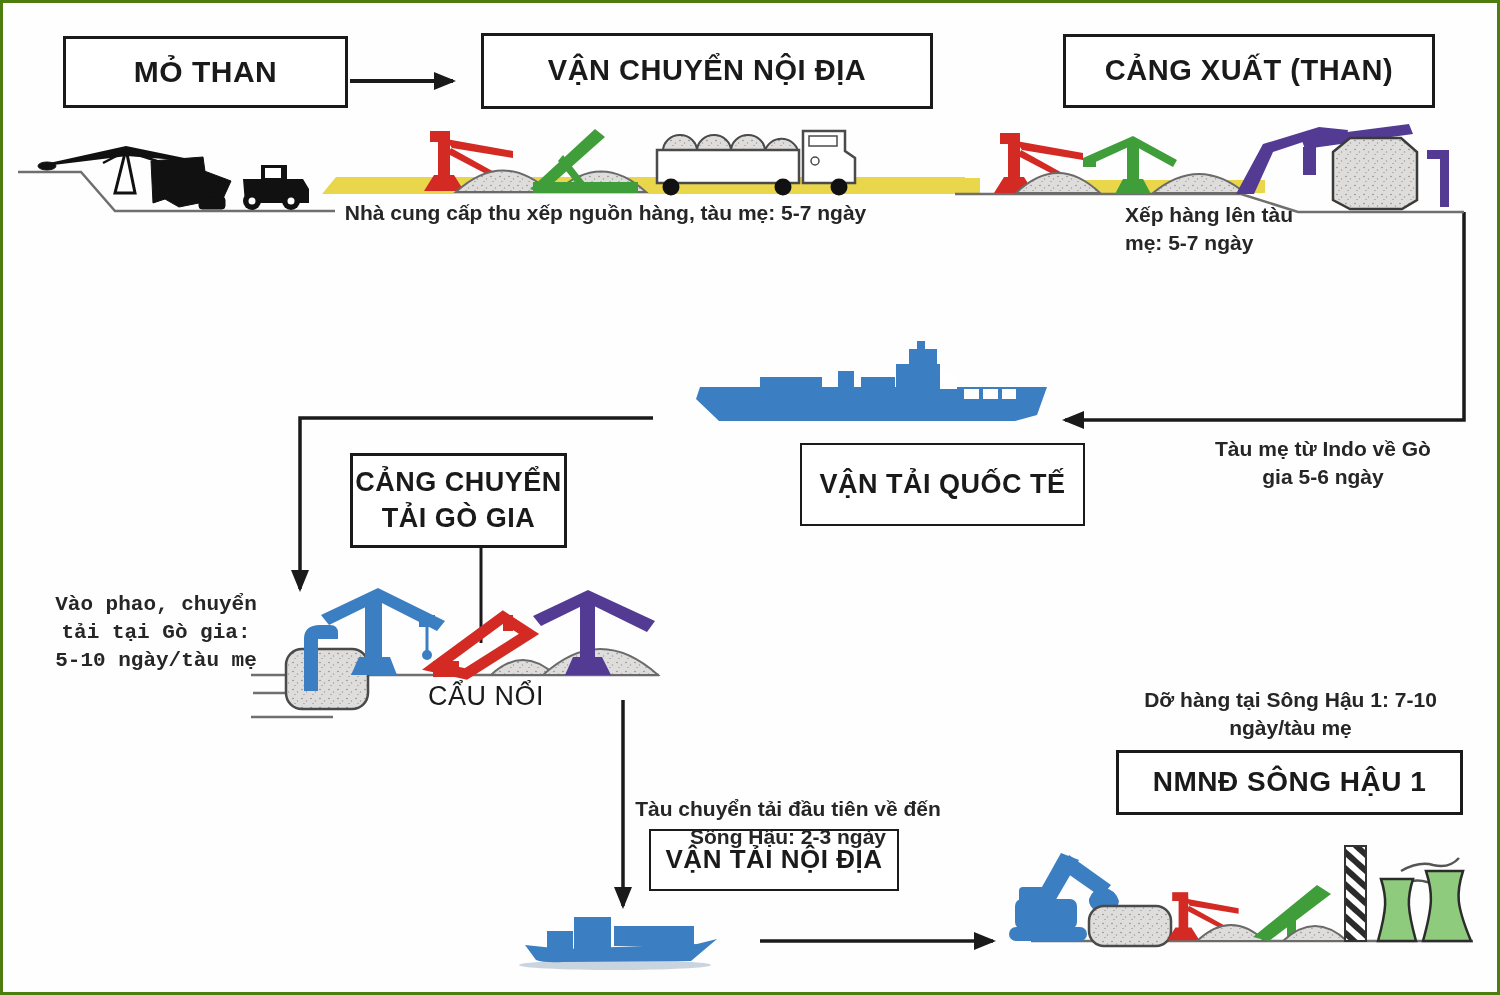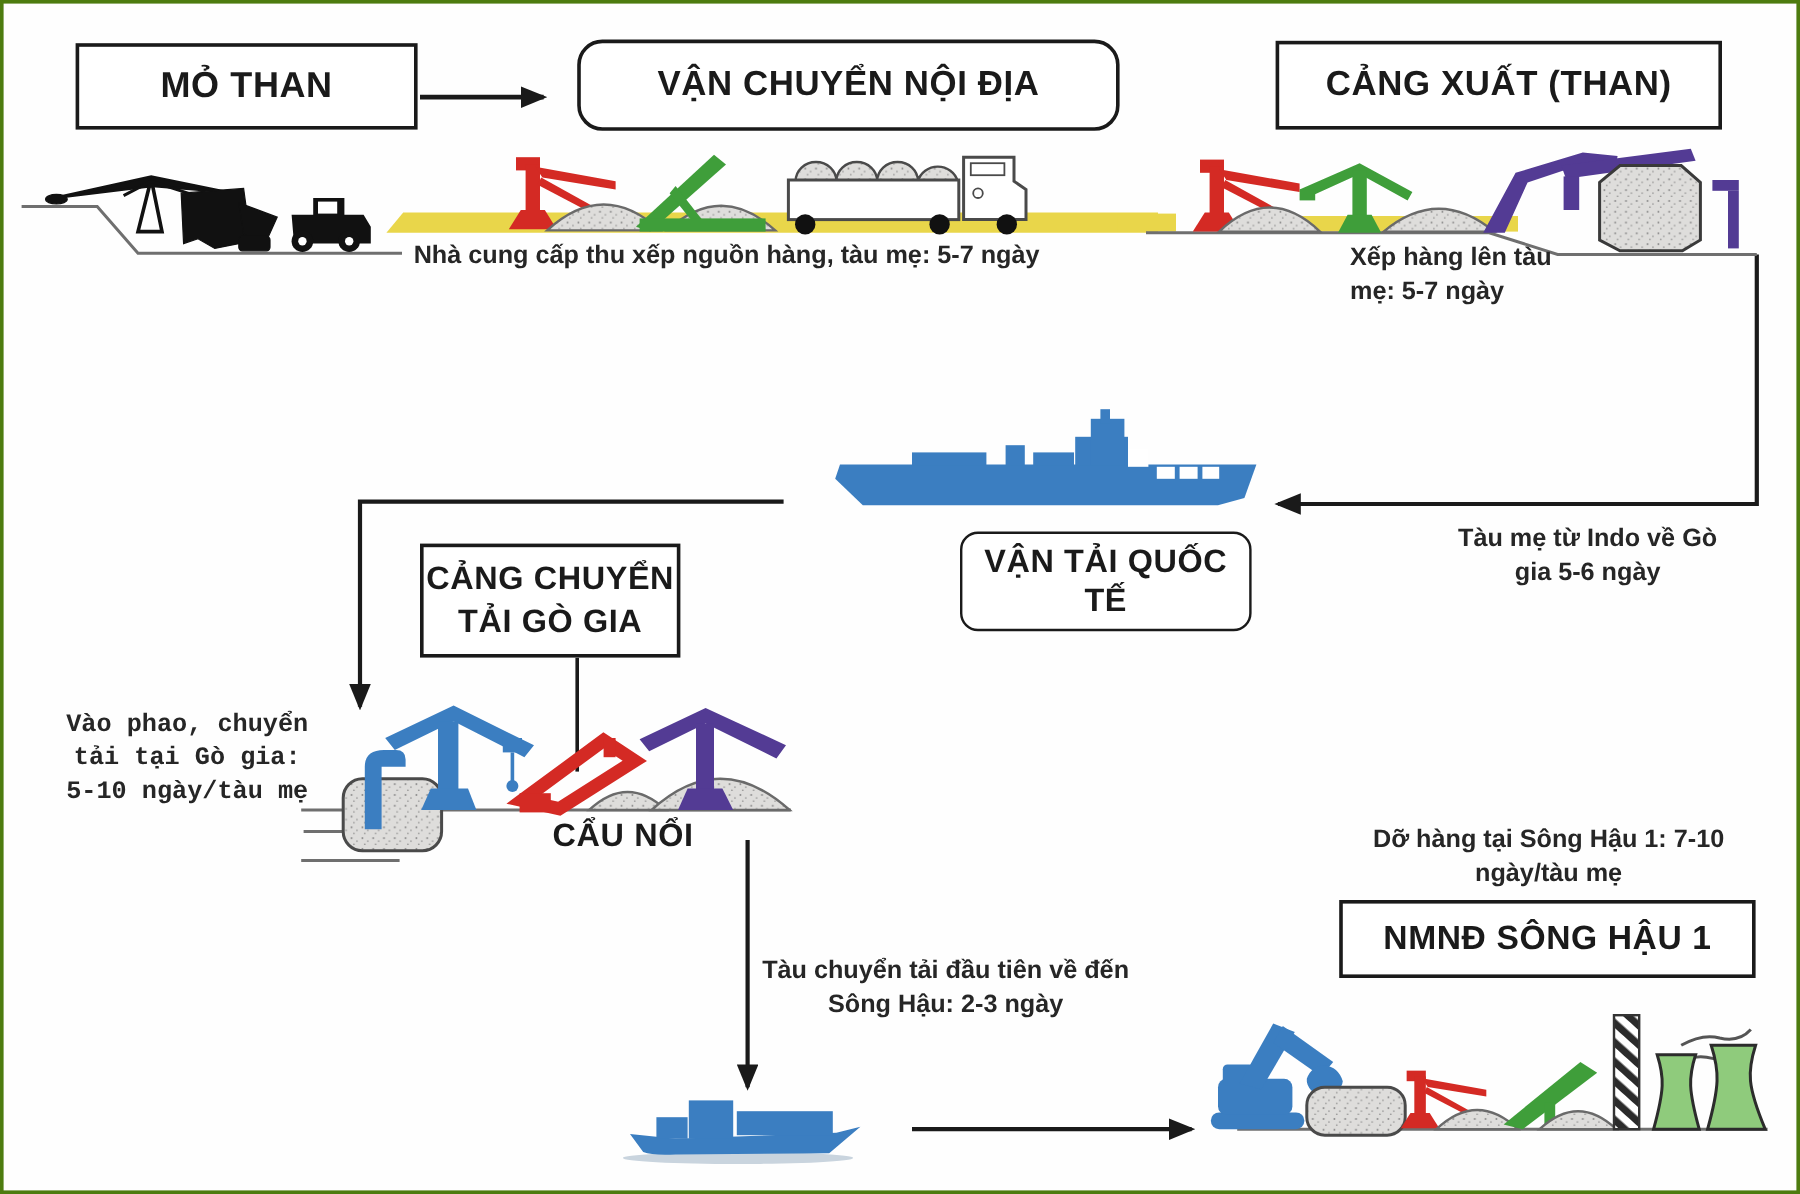--- a/index.html
+++ b/index.html
@@ -13,22 +13,22 @@
     position:absolute;border:3px solid #1a1a1a;background:#ffffff;
     display:flex;align-items:center;justify-content:center;text-align:center;
     font-weight:bold;color:#1a1a1a;letter-spacing:.5px;line-height:1.15;
     box-sizing:border-box;
   }
   .note{
     position:absolute;font-weight:bold;color:#262626;font-size:21px;
     line-height:1.34;text-align:center;
   }
   .scene-label{
-    position:absolute;font-weight:bold;color:#1a1a1a;font-size:27px;
-    text-align:right;letter-spacing:.5px;
+    position:absolute;font-weight:normal;color:#1a1a1a;font-size:27px;
+    text-align:left;letter-spacing:.5px;
   }
 </style>
 </head>
 <body>
 
 <div id="canvas">
 
   <svg id="art" viewBox="0 0 1500 995" xmlns="http://www.w3.org/2000/svg">
     <defs>
       <pattern id="speck" width="9" height="9" patternUnits="userSpaceOnUse">
@@ -202,36 +202,39 @@
       <path d="M1388,886 q20,-12 36,-7 q18,5 30,-9 M1398,868 q18,-10 32,-6 q16,4 26,-7" stroke="#555555" stroke-width="2.5" fill="none"></path>
       <path d="M1375,938 C1384,905 1384,895 1378,876 L1410,876 C1404,895 1404,905 1413,938 Z" fill="#8fcb7c" stroke="#2c2c2c" stroke-width="2.5"></path>
       <path d="M1420,938 C1430,902 1430,890 1423,868 L1460,868 C1453,890 1453,902 1468,938 Z" fill="#8fcb7c" stroke="#2c2c2c" stroke-width="2.5"></path>
     </g>
   </svg>
 
   <div class="box" style="left:60px;top:33px;width:285px;height:72px;font-size:30px;">
       <span>MỎ THAN</span>
     </div>
 
-  <div class="box" style="left:478px;top:30px;width:452px;height:76px;font-size:29px;border-radius:21px;">
+  <div class="box" style="left:478px;top:30px;width:452px;height:76px;font-size:29px;">
       <span>VẬN CHUYỂN NỘI ĐỊA</span>
     </div>
 
   <div class="box" style="left:1060px;top:31px;width:372px;height:74px;font-size:29px;">
       <span>CẢNG XUẤT (THAN)</span>
     </div>
 
-  <div class="box" style="left:797px;top:440px;width:243px;height:83px;font-size:27px;border-width:2px;border-radius:15px;">
+  <div class="box" style="left:797px;top:440px;width:285px;height:83px;font-size:27px;border-width:2px;">
       <span>VẬN TẢI QUỐC TẾ</span>
     </div>
 
   <div class="box" style="left:347px;top:450px;width:217px;height:95px;font-size:27px;line-height:1.3;">
       <span>CẢNG CHUYỂN TẢI GÒ GIA</span>
     </div>
 
+  <div class="box" style="left:646px;top:826px;width:250px;height:62px;font-size:26px;border-width:2.5px;">
+      <span>VẬN TẢI NỘI ĐỊA</span>
+    </div>
 
   <div class="box" style="left:1113px;top:747px;width:347px;height:65px;font-size:28px;">
       <span>NMNĐ SÔNG HẬU 1</span>
     </div>
 
   <div class="note" style="left:330px;top:196px;width:545px;">Nhà cung cấp thu xếp nguồn hàng, tàu mẹ: 5-7 ngày</div>
 
   <div class="note" style="left:1122px;top:198px;width:190px;text-align:left;">Xếp hàng lên tàu mẹ: 5-7 ngày</div>
 
   <div class="note" style="left:1200px;top:432px;width:240px;">Tàu mẹ từ Indo về Gò gia 5-6 ngày</div>

